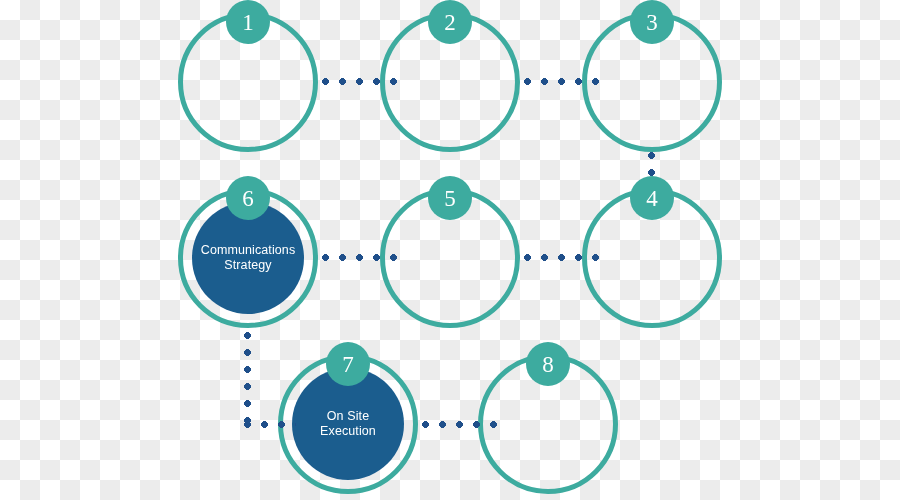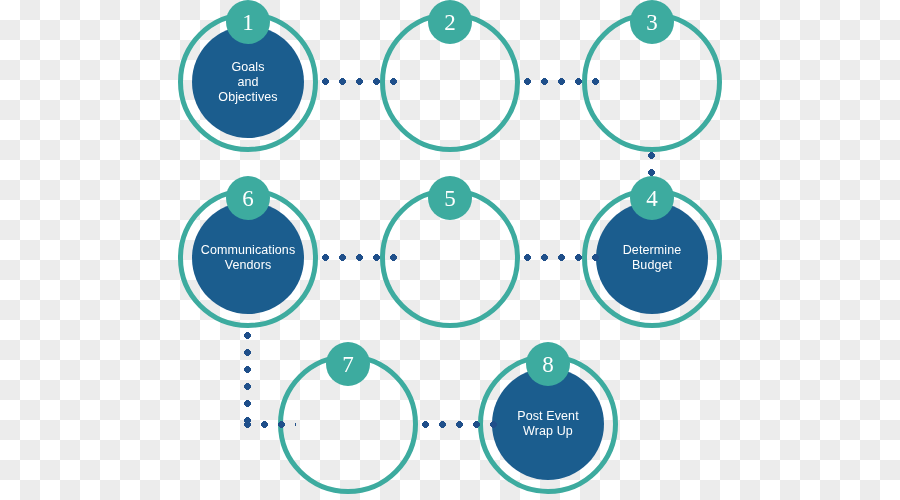--- a/index.html
+++ b/index.html
@@ -102,25 +102,20 @@
     background-repeat: repeat-y;
   }
 </style>
 </head>
 <body>
 
 <div id="canvas">
 
   <div class="node" style="left:178px; top:12px;">
     <div class="ring"></div>
-    <div class="disc">
-      <div class="label">Goals
-and
-Objectives</div>
-    </div>
     <div class="badge">
       <span>1</span>
     </div>
   </div>
 
   <div class="node" style="left:380px; top:12px;">
     <div class="ring"></div>
     <div class="badge">
       <span>2</span>
     </div>
@@ -130,58 +125,54 @@
     <div class="ring"></div>
     <div class="badge">
       <span>3</span>
     </div>
   </div>
 
   <div class="node" style="left:178px; top:188px;">
     <div class="ring"></div>
     <div class="disc">
       <div class="label">Communications
-Vendors</div>
+Strategy</div>
     </div>
     <div class="badge">
       <span>6</span>
     </div>
   </div>
 
   <div class="node" style="left:380px; top:188px;">
     <div class="ring"></div>
     <div class="badge">
       <span>5</span>
     </div>
   </div>
 
   <div class="node" style="left:582px; top:188px;">
     <div class="ring"></div>
-    <div class="disc">
-      <div class="label">Determine
-Budget</div>
-    </div>
     <div class="badge">
       <span>4</span>
     </div>
   </div>
 
   <div class="node" style="left:278px; top:354px;">
     <div class="ring"></div>
+    <div class="disc">
+      <div class="label">On Site
+Execution</div>
+    </div>
     <div class="badge">
       <span>7</span>
     </div>
   </div>
 
   <div class="node" style="left:478px; top:354px;">
     <div class="ring"></div>
-    <div class="disc">
-      <div class="label">Post Event
-Wrap Up</div>
-    </div>
     <div class="badge">
       <span>8</span>
     </div>
   </div>
 
   <div class="conn-h" style="left:322px; top:78px; width:85px;"></div>
 
   <div class="conn-h" style="left:524px; top:78px; width:85px;"></div>
 
   <div class="conn-v" style="left:648px; top:152px; height:34px;"></div>

